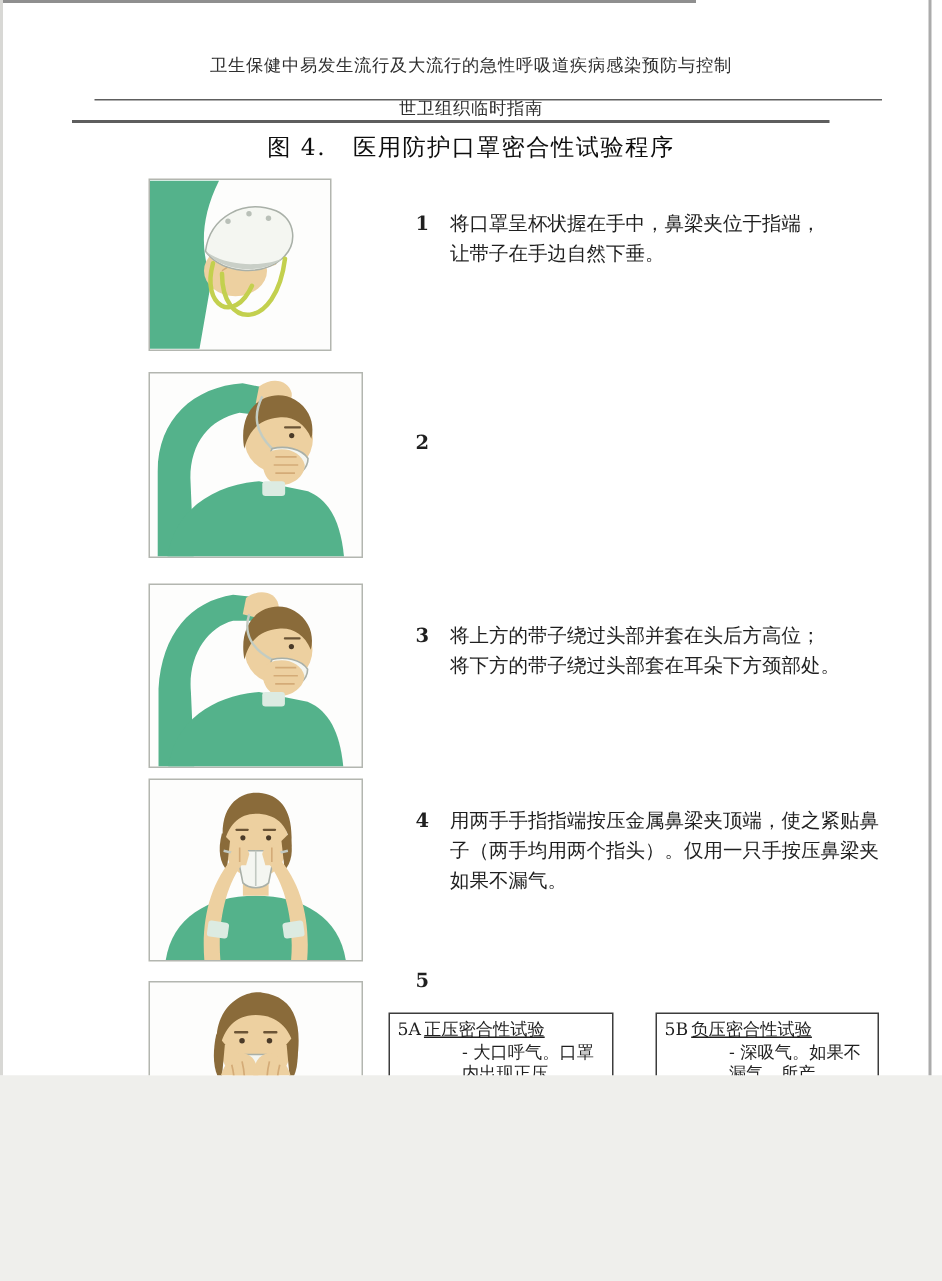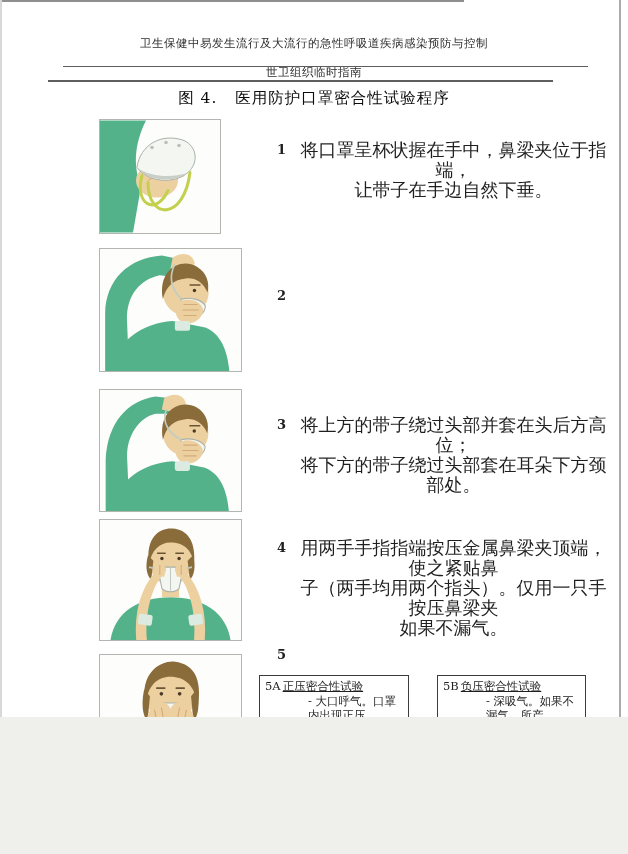--- a/index.html
+++ b/index.html
@@ -27,21 +27,21 @@
   .ill{position:absolute;background:#fdfdfc;border:1px solid #b3b6b0;box-sizing:border-box;}
   .ill svg{display:block;width:100%;height:100%;}
   .ill1{left:99px;top:119px;width:122px;height:115px;}
   .ill2{left:99px;top:248px;width:143px;height:124px;}
   .ill3{left:99px;top:389px;width:143px;height:123px;}
   .ill4{left:99px;top:519px;width:143px;height:122px;}
   .ill5{left:99px;top:654px;width:143px;height:130px;}
 
   .step{position:absolute;left:277px;display:flex;align-items:flex-start;width:330px;}
   .step-num{font-weight:bold;font-size:13px;line-height:20px;width:12px;margin-right:11px;flex:none;}
-  .step-text{font-size:18px;line-height:20px;white-space:pre-line;text-align:center;}
+  .step-text{font-size:13px;line-height:20px;white-space:pre-line;}
   .step1{top:140px;} .step2{top:286px;} .step3{top:415px;} .step4{top:538px;} .step5{top:645px;}
 
   .testbox{position:absolute;top:675px;height:106px;width:150px;border:1.2px solid #3c3c3c;
     box-sizing:border-box;padding:3px 5px;font-size:11.5px;line-height:14.6px;}
   .box5a{left:259px;}
   .box5b{left:437px;width:149px;}
   .testbox .code{margin-right:2px;}
   .testbox .ttl{text-decoration:underline;}
   .testbox .body{white-space:pre-line;margin-left:43px;}
 

